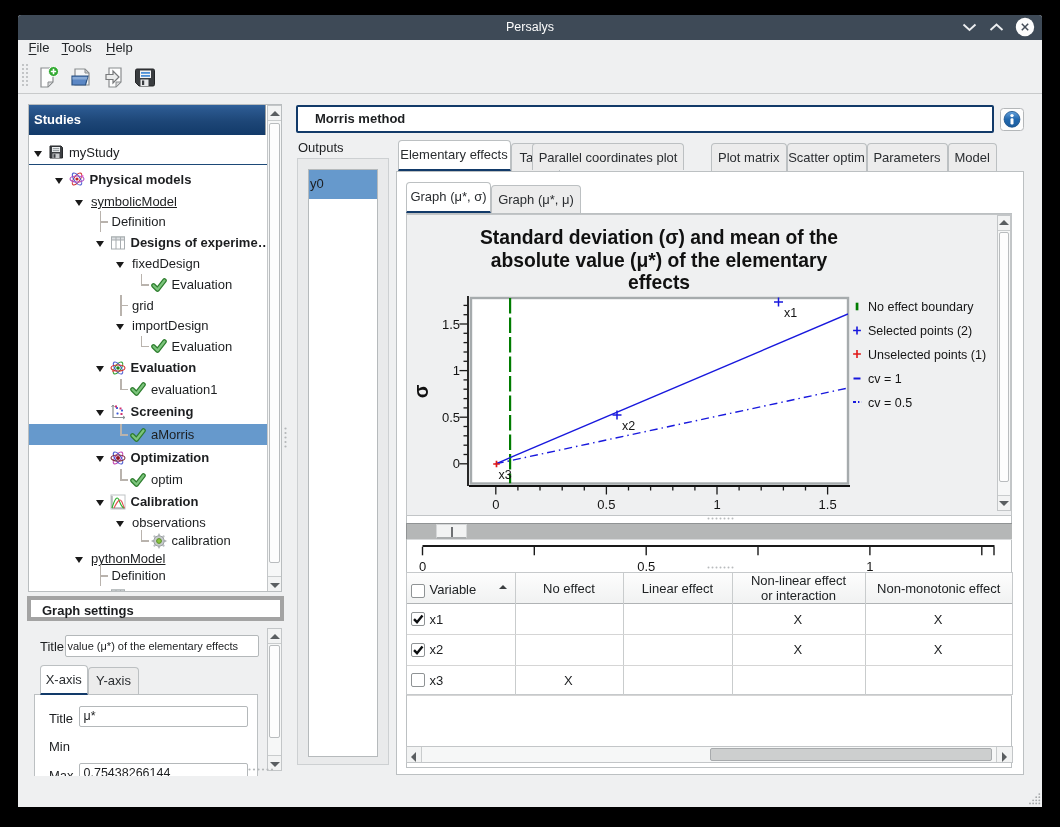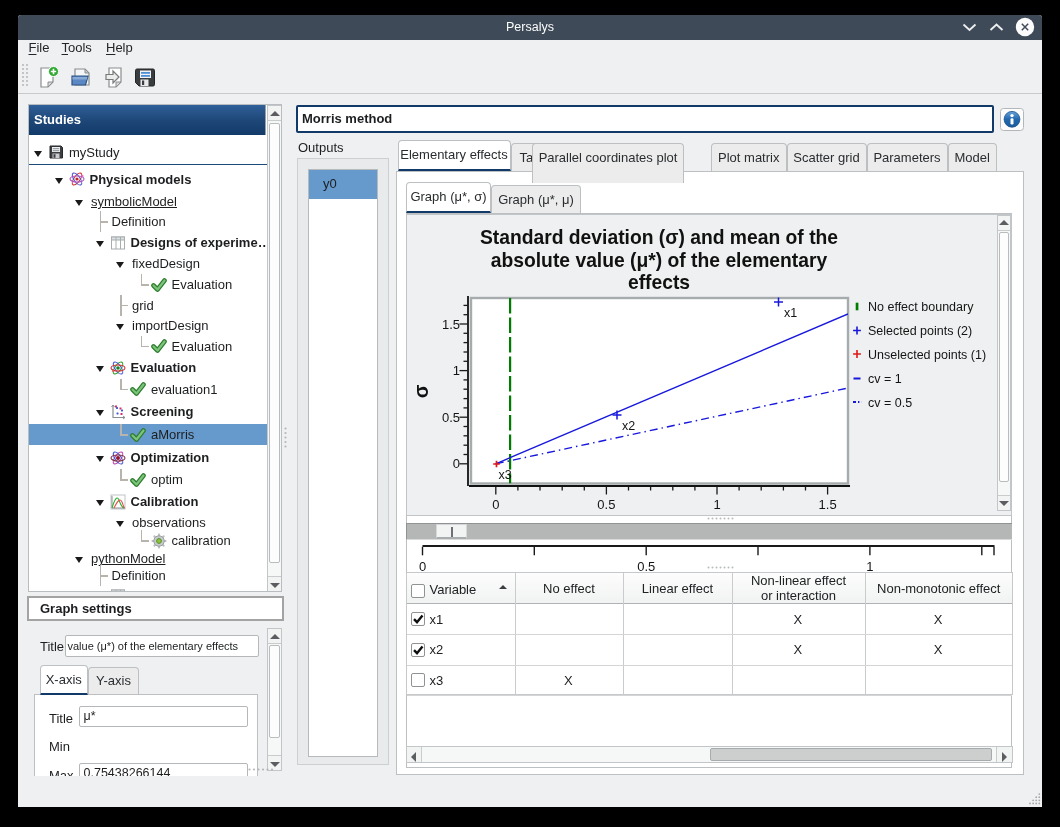--- a/index.html
+++ b/index.html
@@ -291,21 +291,21 @@
       <div class="a sb" style="left:238px;top:0;width:15px;height:487px">
         <div class="sbb" style="top:0;height:15px;border-bottom:1px solid #c9cccd">
           <span class="aru" style="left:2px;top:4.5px"></span>
         </div>
         <div class="thumb" style="top:17px;height:440px;width:11px"></div>
         <div class="sbb" style="bottom:0;height:15px;border-top:1px solid #c9cccd">
           <span class="ard" style="left:2px;top:5.5px"></span>
         </div>
       </div>
     </div>
-<div class="a" style="left:9px;top:581px;width:257px;height:25px;background:#fff;border:2px solid #a3a3a3;font-weight:bold;line-height:21px;padding-left:11px">Graph settings</div>
+<div class="a" style="left:9px;top:581px;width:257px;height:25px;background:#fff;border:4px solid #a3a3a3;font-weight:bold;line-height:21px;padding-left:11px">Graph settings</div>
     <div class="a" style="left:9px;top:606px;width:257px;height:155px;overflow:hidden">
       <div class="a" style="left:13px;top:18px">Title</div>
       <div class="inp" style="left:37.5px;top:14px;width:194px;height:22px;line-height:20px;padding-left:2px;font-size:11px">value (μ*) of the elementary effects</div>
       <div class="tab" style="left:12.5px;top:43.5px;width:48.5px;height:30px;line-height:28px;background:#fff;border-bottom:2.5px solid #123a69;z-index:3">X-axis</div>
       <div class="tab" style="left:61px;top:46px;width:51px;height:27.5px;line-height:26px">Y-axis</div>
       <div class="a panel" style="left:7px;top:72.5px;width:223.5px;height:90px">
         <div class="a" style="left:14px;top:16px">Title</div>
         <div class="inp" style="left:43.5px;top:11px;width:169px;height:21px">μ*</div>
         <div class="a" style="left:14px;top:44.5px">Min</div>
         <div class="a" style="left:14px;top:73px">Max</div>
@@ -314,45 +314,45 @@
       <div class="a sb" style="left:240px;top:7px;width:15px;height:143px">
         <div class="sbb" style="top:0;height:15px;border-bottom:1px solid #c9cccd">
           <span class="aru" style="left:2px;top:4.5px"></span>
         </div>
         <div class="thumb" style="top:16px;height:93px;width:11px"></div>
         <div class="sbb" style="bottom:0;height:15px;border-top:1px solid #c9cccd">
           <span class="ard" style="left:2px;top:5.5px"></span>
         </div>
       </div>
     </div>
-<div class="a" style="left:278px;top:90px;width:698px;height:28px;background:#fff;border:2px solid #123a69;border-radius:2px;font-weight:bold;line-height:24px;padding-left:4px">Morris method</div>
+<div class="a" style="left:278px;top:90px;width:698px;height:28px;background:#fff;border:2px solid #123a69;border-radius:2px;font-weight:bold;line-height:24px;padding-left:17px">Morris method</div>
     <svg class="a" style="left:982px;top:93px" width="24" height="23" viewBox="0 0 24 23">
       <defs>
         <linearGradient id="ig" x1="0" y1="0" x2="0" y2="1">
           <stop offset="0" stop-color="#66a3dd"></stop>
           <stop offset="0.5" stop-color="#2268ae"></stop>
           <stop offset="1" stop-color="#1b5c9e"></stop>
         </linearGradient>
       </defs>
       <rect x="0.5" y="0.5" width="23" height="22" rx="3" fill="#fdfdfd" stroke="#b4b7b9"></rect>
       <circle cx="12" cy="11.3" r="7.9" fill="url(#ig)" stroke="#174e87" stroke-width="0.8"></circle>
       <circle cx="12" cy="7.6" r="1.7" fill="#fff"></circle>
       <rect x="10.5" y="10.2" width="3" height="6.3" rx="1.2" fill="#fff"></rect>
     </svg>
     <div class="a" style="left:280px;top:125px">Outputs</div>
     <div class="a" style="left:279px;top:143px;width:92px;height:607px;background:#e9eaeb;border:1px solid #cdd0d2"></div>
     <div class="a" style="left:290px;top:154px;width:70px;height:588px;background:#fff;border:1px solid #b6babc">
-      <div style="height:28.5px;background:#6699cc;line-height:28.5px;padding-left:14px">y0</div>
+      <div style="height:28.5px;background:#6699cc;line-height:28.5px;padding-left:1px">y0</div>
     </div>
 <div class="a panel" style="left:378px;top:155.5px;width:628px;height:604px"></div>
     <div class="tab tabsel" style="left:379.5px;top:125px;width:113px;height:31px;line-height:28px">Elementary effects</div>
     <div class="tab" style="left:492.5px;top:128px;width:49px;height:28px;line-height:27px">Table</div>
-    <div class="tab" style="left:514px;top:128px;width:152px;height:40px;line-height:27px">Parallel coordinates plot</div>
+    <div class="tab" style="left:514px;top:128px;width:152px;height:27px;line-height:27px">Parallel coordinates plot</div>
     <div class="tab" style="left:693px;top:128px;width:75.5px;height:28px;line-height:27px">Plot matrix</div>
-    <div class="tab" style="left:768.5px;top:128px;width:80px;height:28px;line-height:27px">Scatter grid</div>
+    <div class="tab" style="left:768.5px;top:128px;width:80px;height:28px;line-height:27px">Scatter optim</div>
     <div class="tab" style="left:848.5px;top:128px;width:81px;height:28px;line-height:27px">Parameters</div>
     <div class="tab" style="left:929.5px;top:128px;width:49.5px;height:28px;line-height:27px">Model</div>
     <div class="a panel" style="left:388px;top:197.5px;width:606px;height:555.5px"></div>
     <div class="tab tabsel" style="left:388px;top:167px;width:85px;height:31px;line-height:28px">Graph (μ*, σ)</div>
     <div class="tab" style="left:473px;top:170px;width:90px;height:28px;line-height:27px">Graph (μ*, μ)</div>
 <div class="a" style="left:388px;top:198.5px;width:606px;height:302px;border:1px solid #c2c5c7;background:#eff0f1"></div>
     <svg class="a" style="left:389px;top:199.5px" width="589" height="300" viewBox="0 0 589 300">
       <rect x="64" y="83" width="377" height="185.5" fill="#fff" stroke="#a6abad" stroke-width="2.4"></rect>
       <text x="252" y="29" text-anchor="middle" font-size="19.3" font-weight="bold" fill="#111">Standard deviation (σ) and mean of the</text>
       <text x="252" y="51.5" text-anchor="middle" font-size="19.3" font-weight="bold" fill="#111">absolute value (μ*) of the elementary</text>

